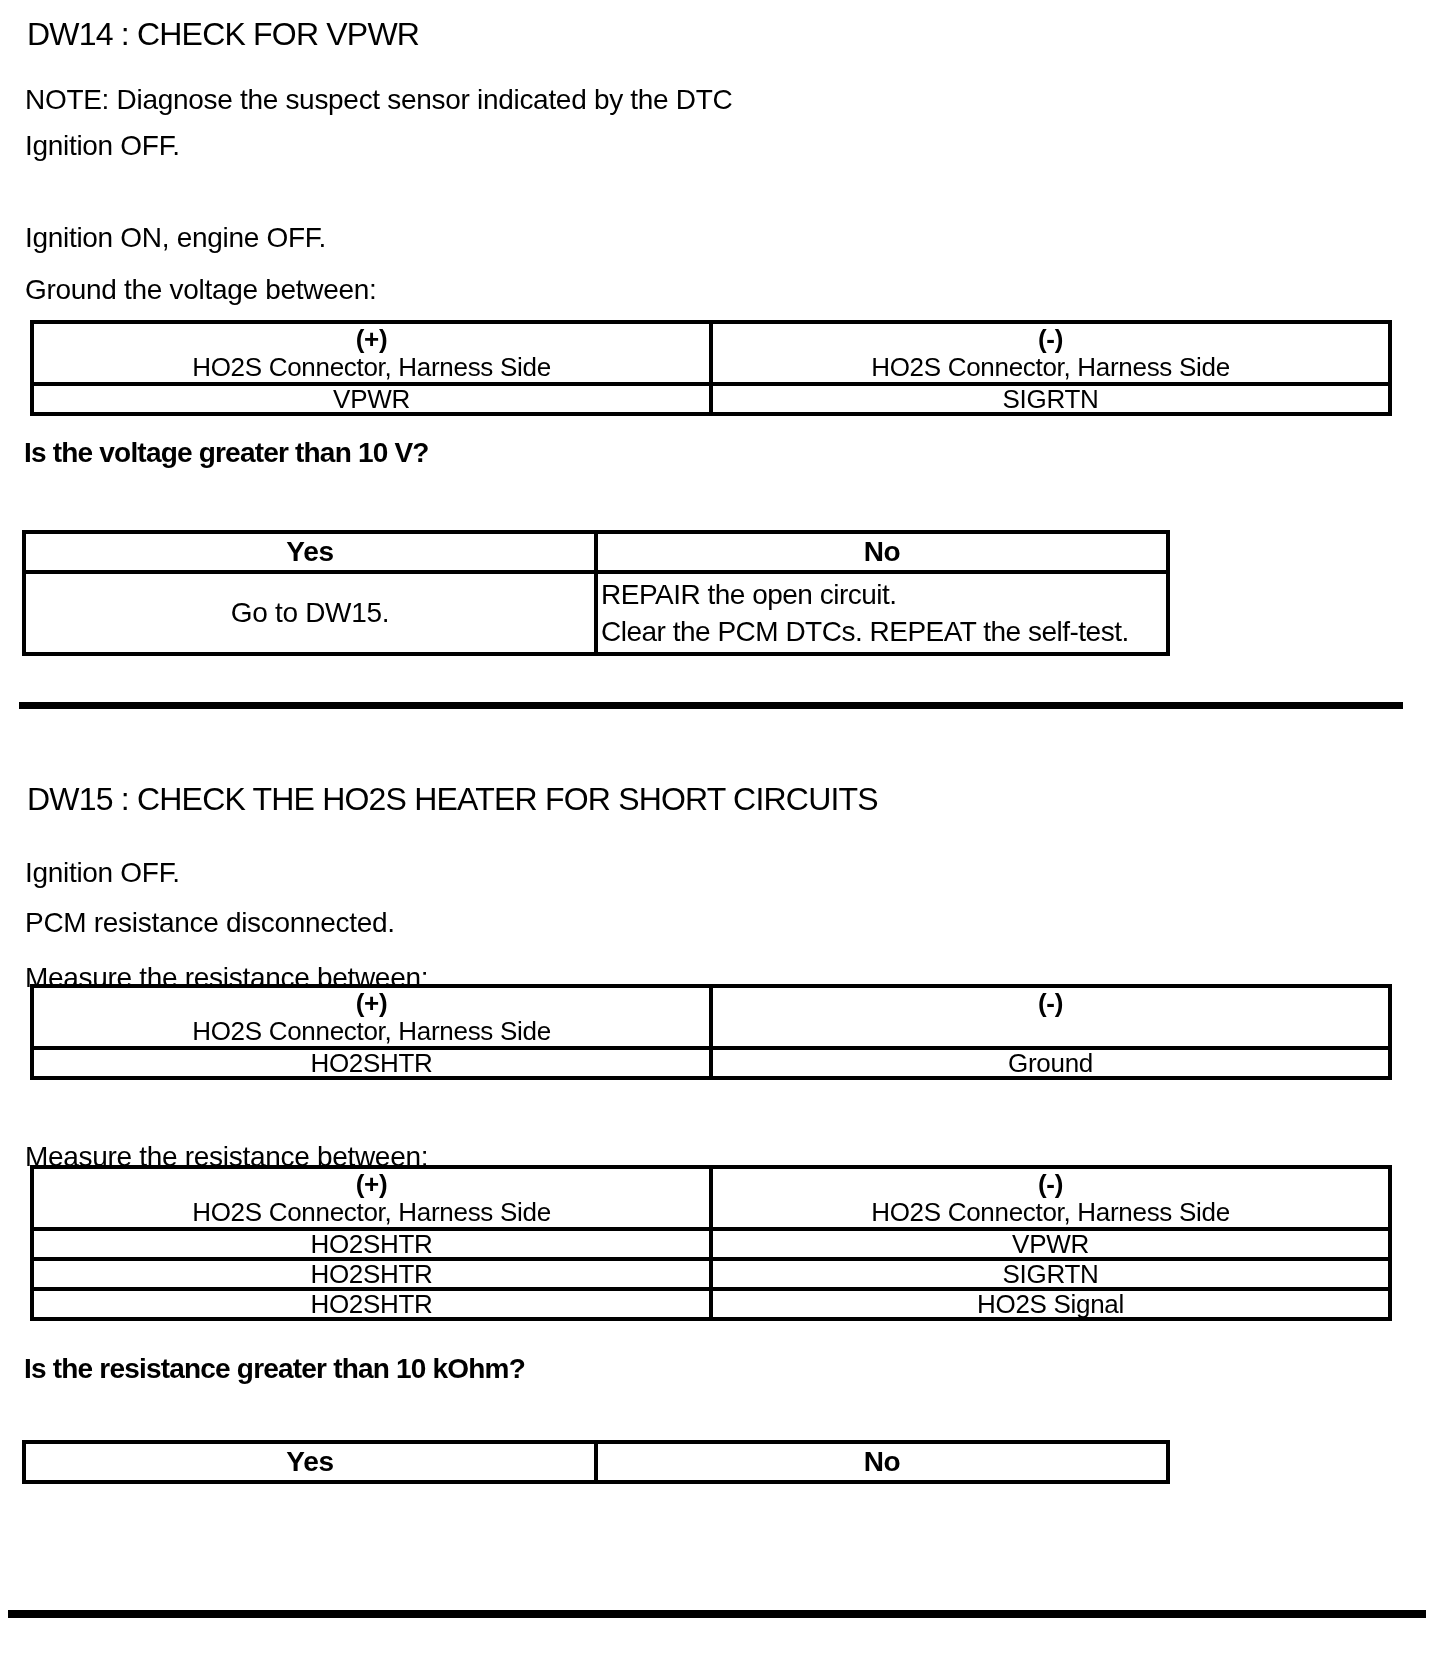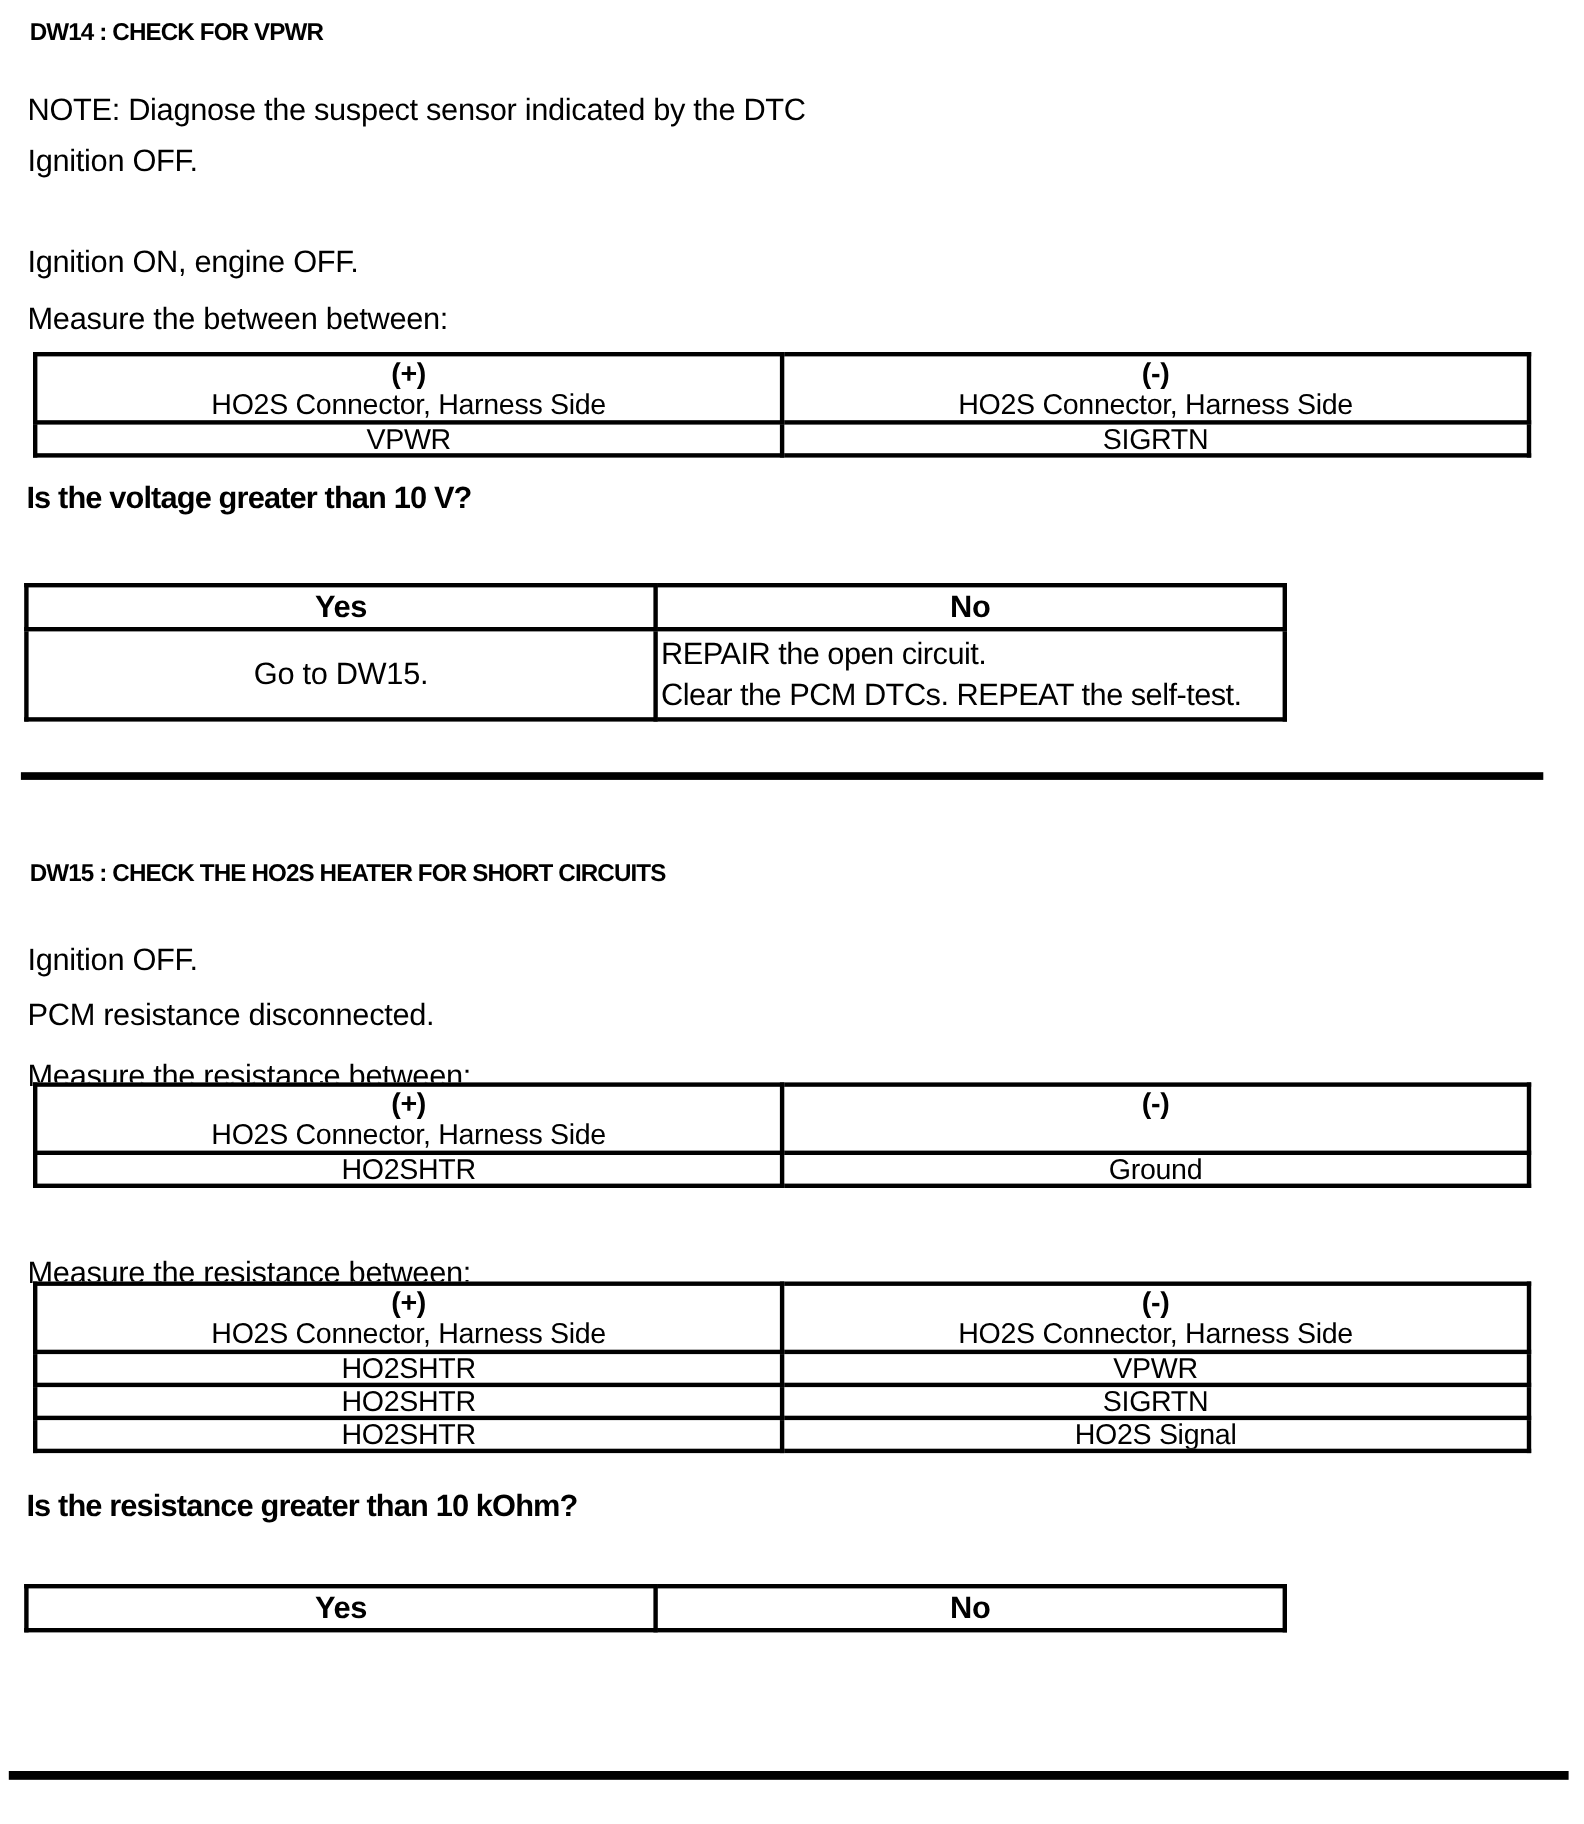--- a/index.html
+++ b/index.html
@@ -8,22 +8,22 @@
     position: relative;
     width: 1440px;
     height: 1658px;
     background: #ffffff;
     color: #000000;
     font-family: "Liberation Sans", sans-serif;
     overflow: hidden;
   }
   .abs { position: absolute; }
   .heading {
-    font-weight: bold;
-    font-size: 22px;
+    font-weight: normal;
+    font-size: 32px;
     letter-spacing: -0.8px;
     white-space: nowrap;
   }
   .body-line {
     font-size: 28px;
     letter-spacing: -0.3px;
     white-space: nowrap;
     margin-top: 24px;
   }
   .question {
@@ -97,21 +97,21 @@
 </head>
 <body>
 
 <div class="page">
 
   <div class="abs heading" style="left:27px; top:16px;">DW14 : CHECK FOR VPWR</div>
 
   <div class="abs body-line" style="left:25px; top:60px;">NOTE: Diagnose the suspect sensor indicated by the DTC</div>
   <div class="abs body-line" style="left:25px; top:106px;">Ignition OFF.</div>
   <div class="abs body-line" style="left:25px; top:198px;">Ignition ON, engine OFF.</div>
-  <div class="abs body-line" style="left:25px; top:250px;">Measure the between between:</div>
+  <div class="abs body-line" style="left:25px; top:250px;">Ground the voltage between:</div>
 
   <table class="abs mtable" style="left:30px; top:320px;">
     <tbody>
         <tr>
       <td class="hdr">
         <span class="sign">(+)</span>
         <span class="sub">HO2S Connector, Harness Side</span>
       </td>
       <td class="hdr">
         <span class="sign">(-)</span>

